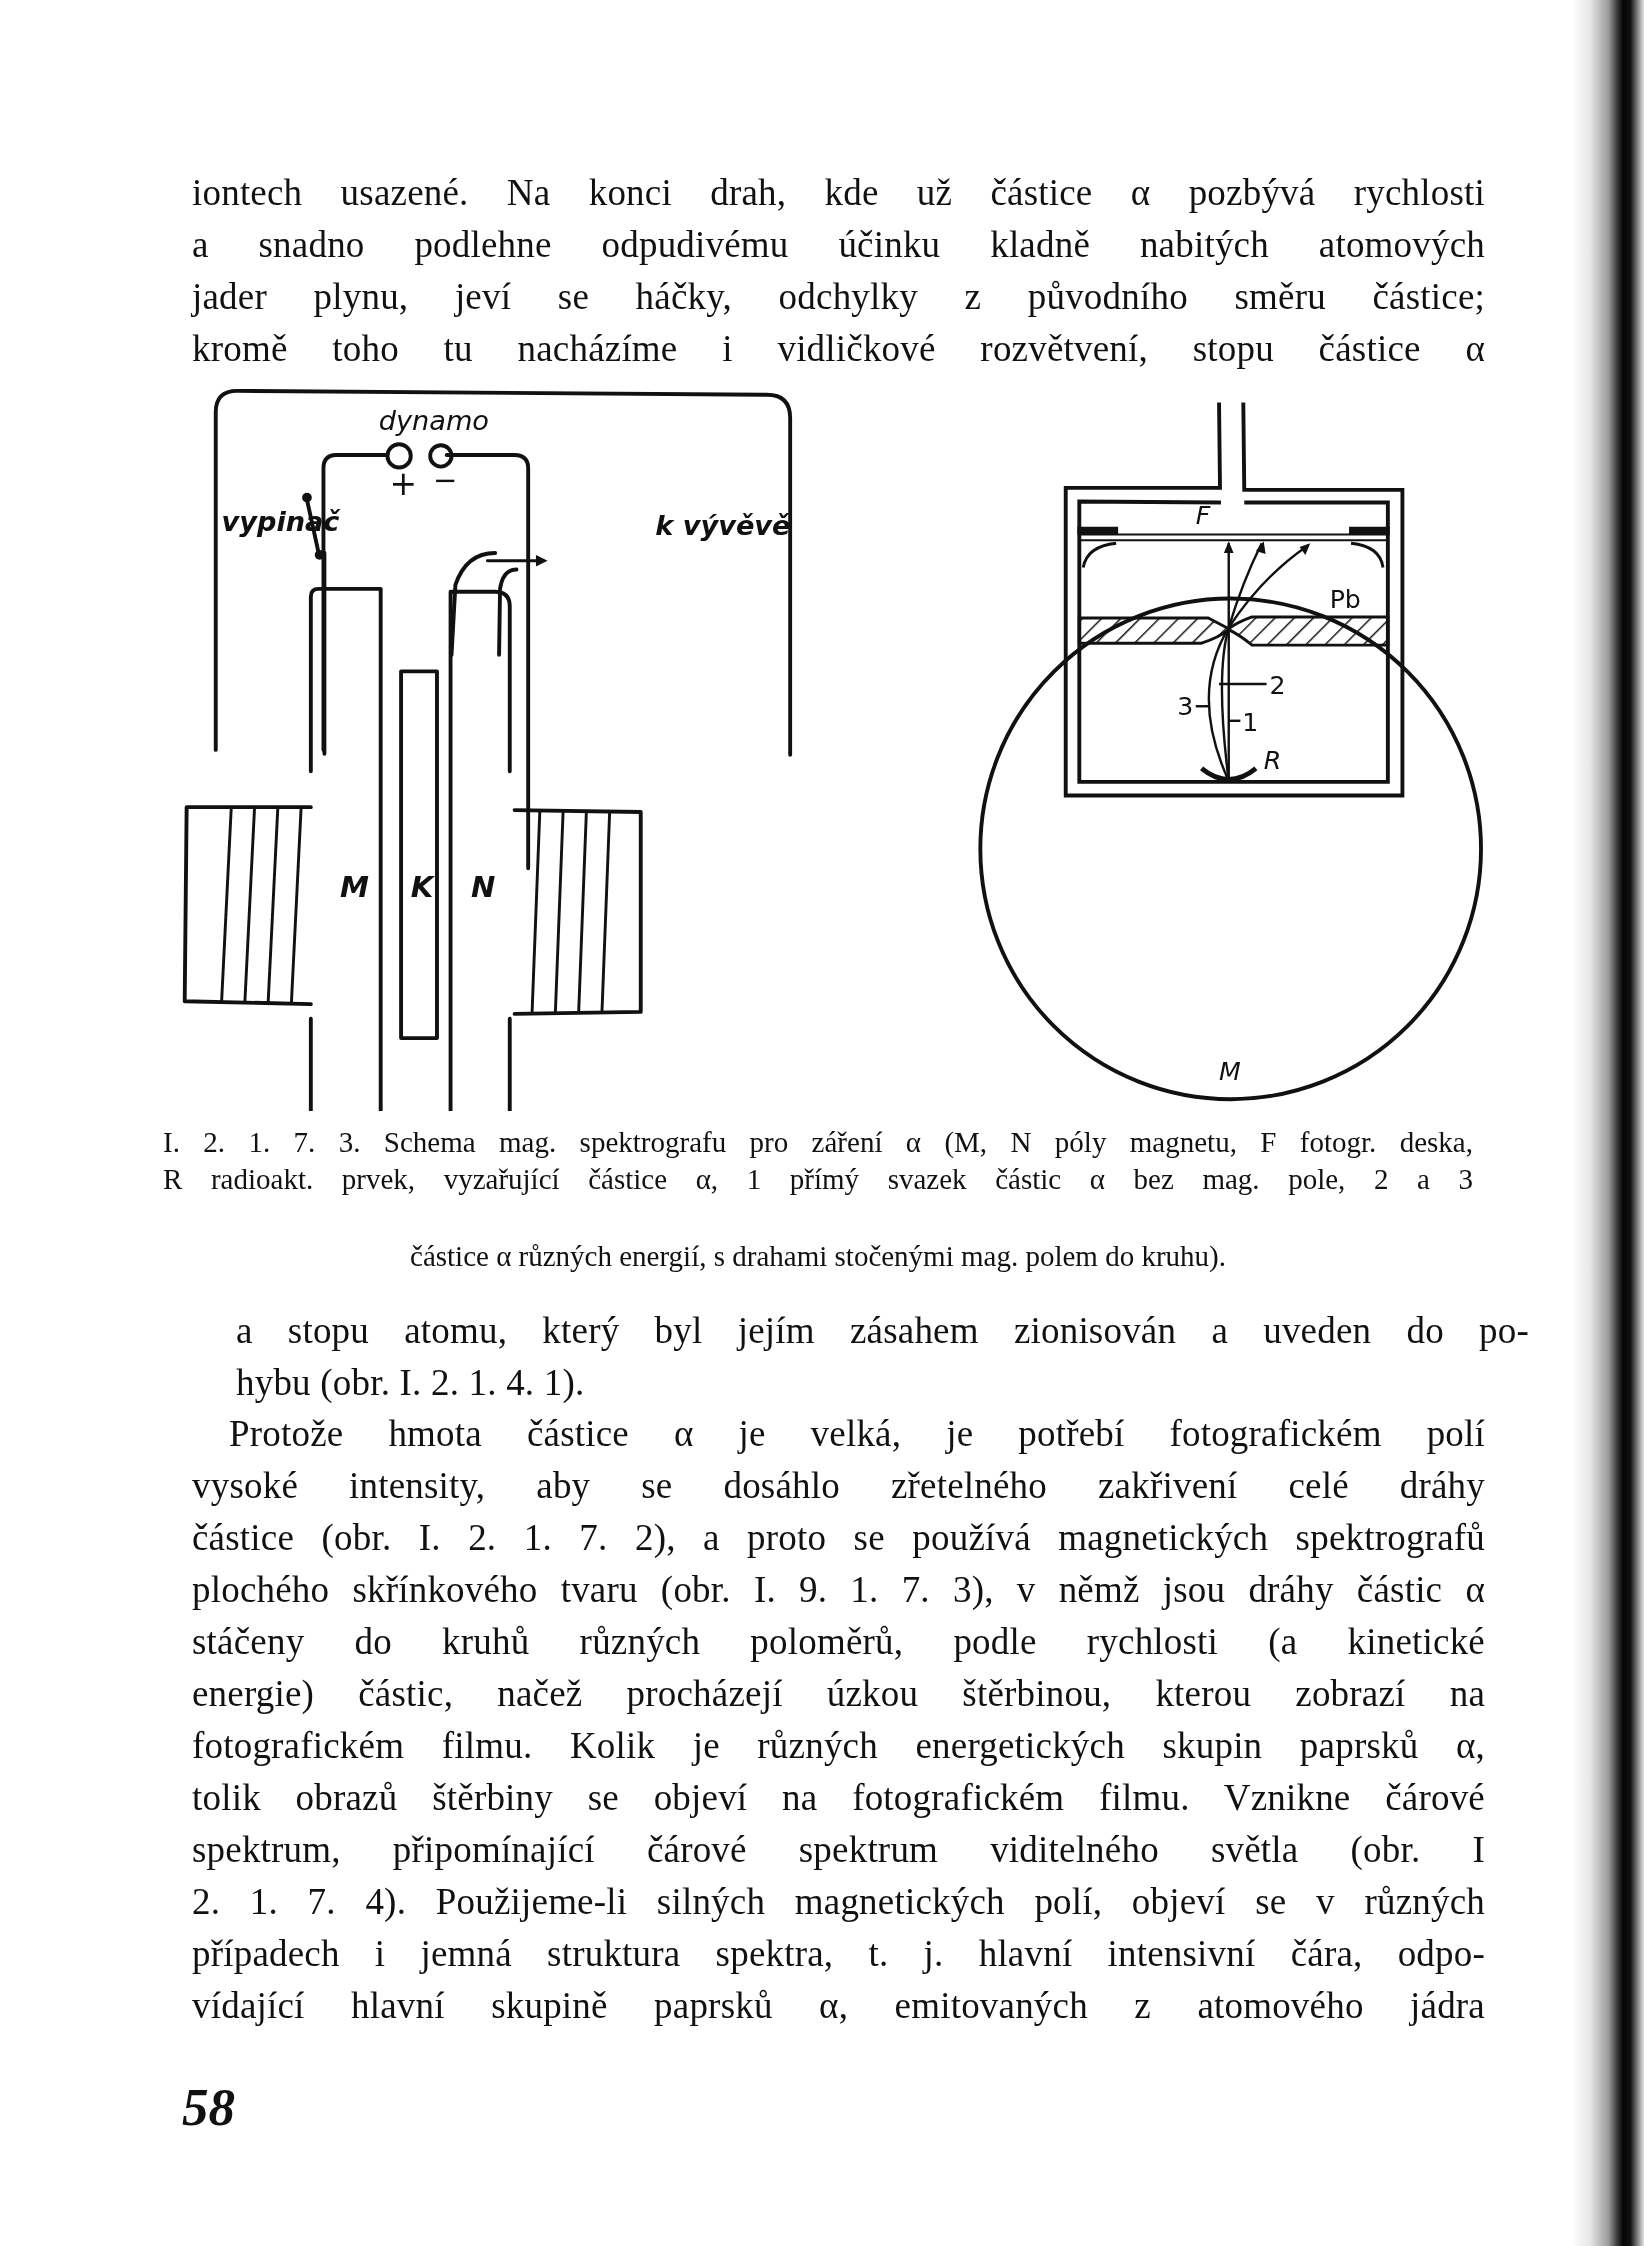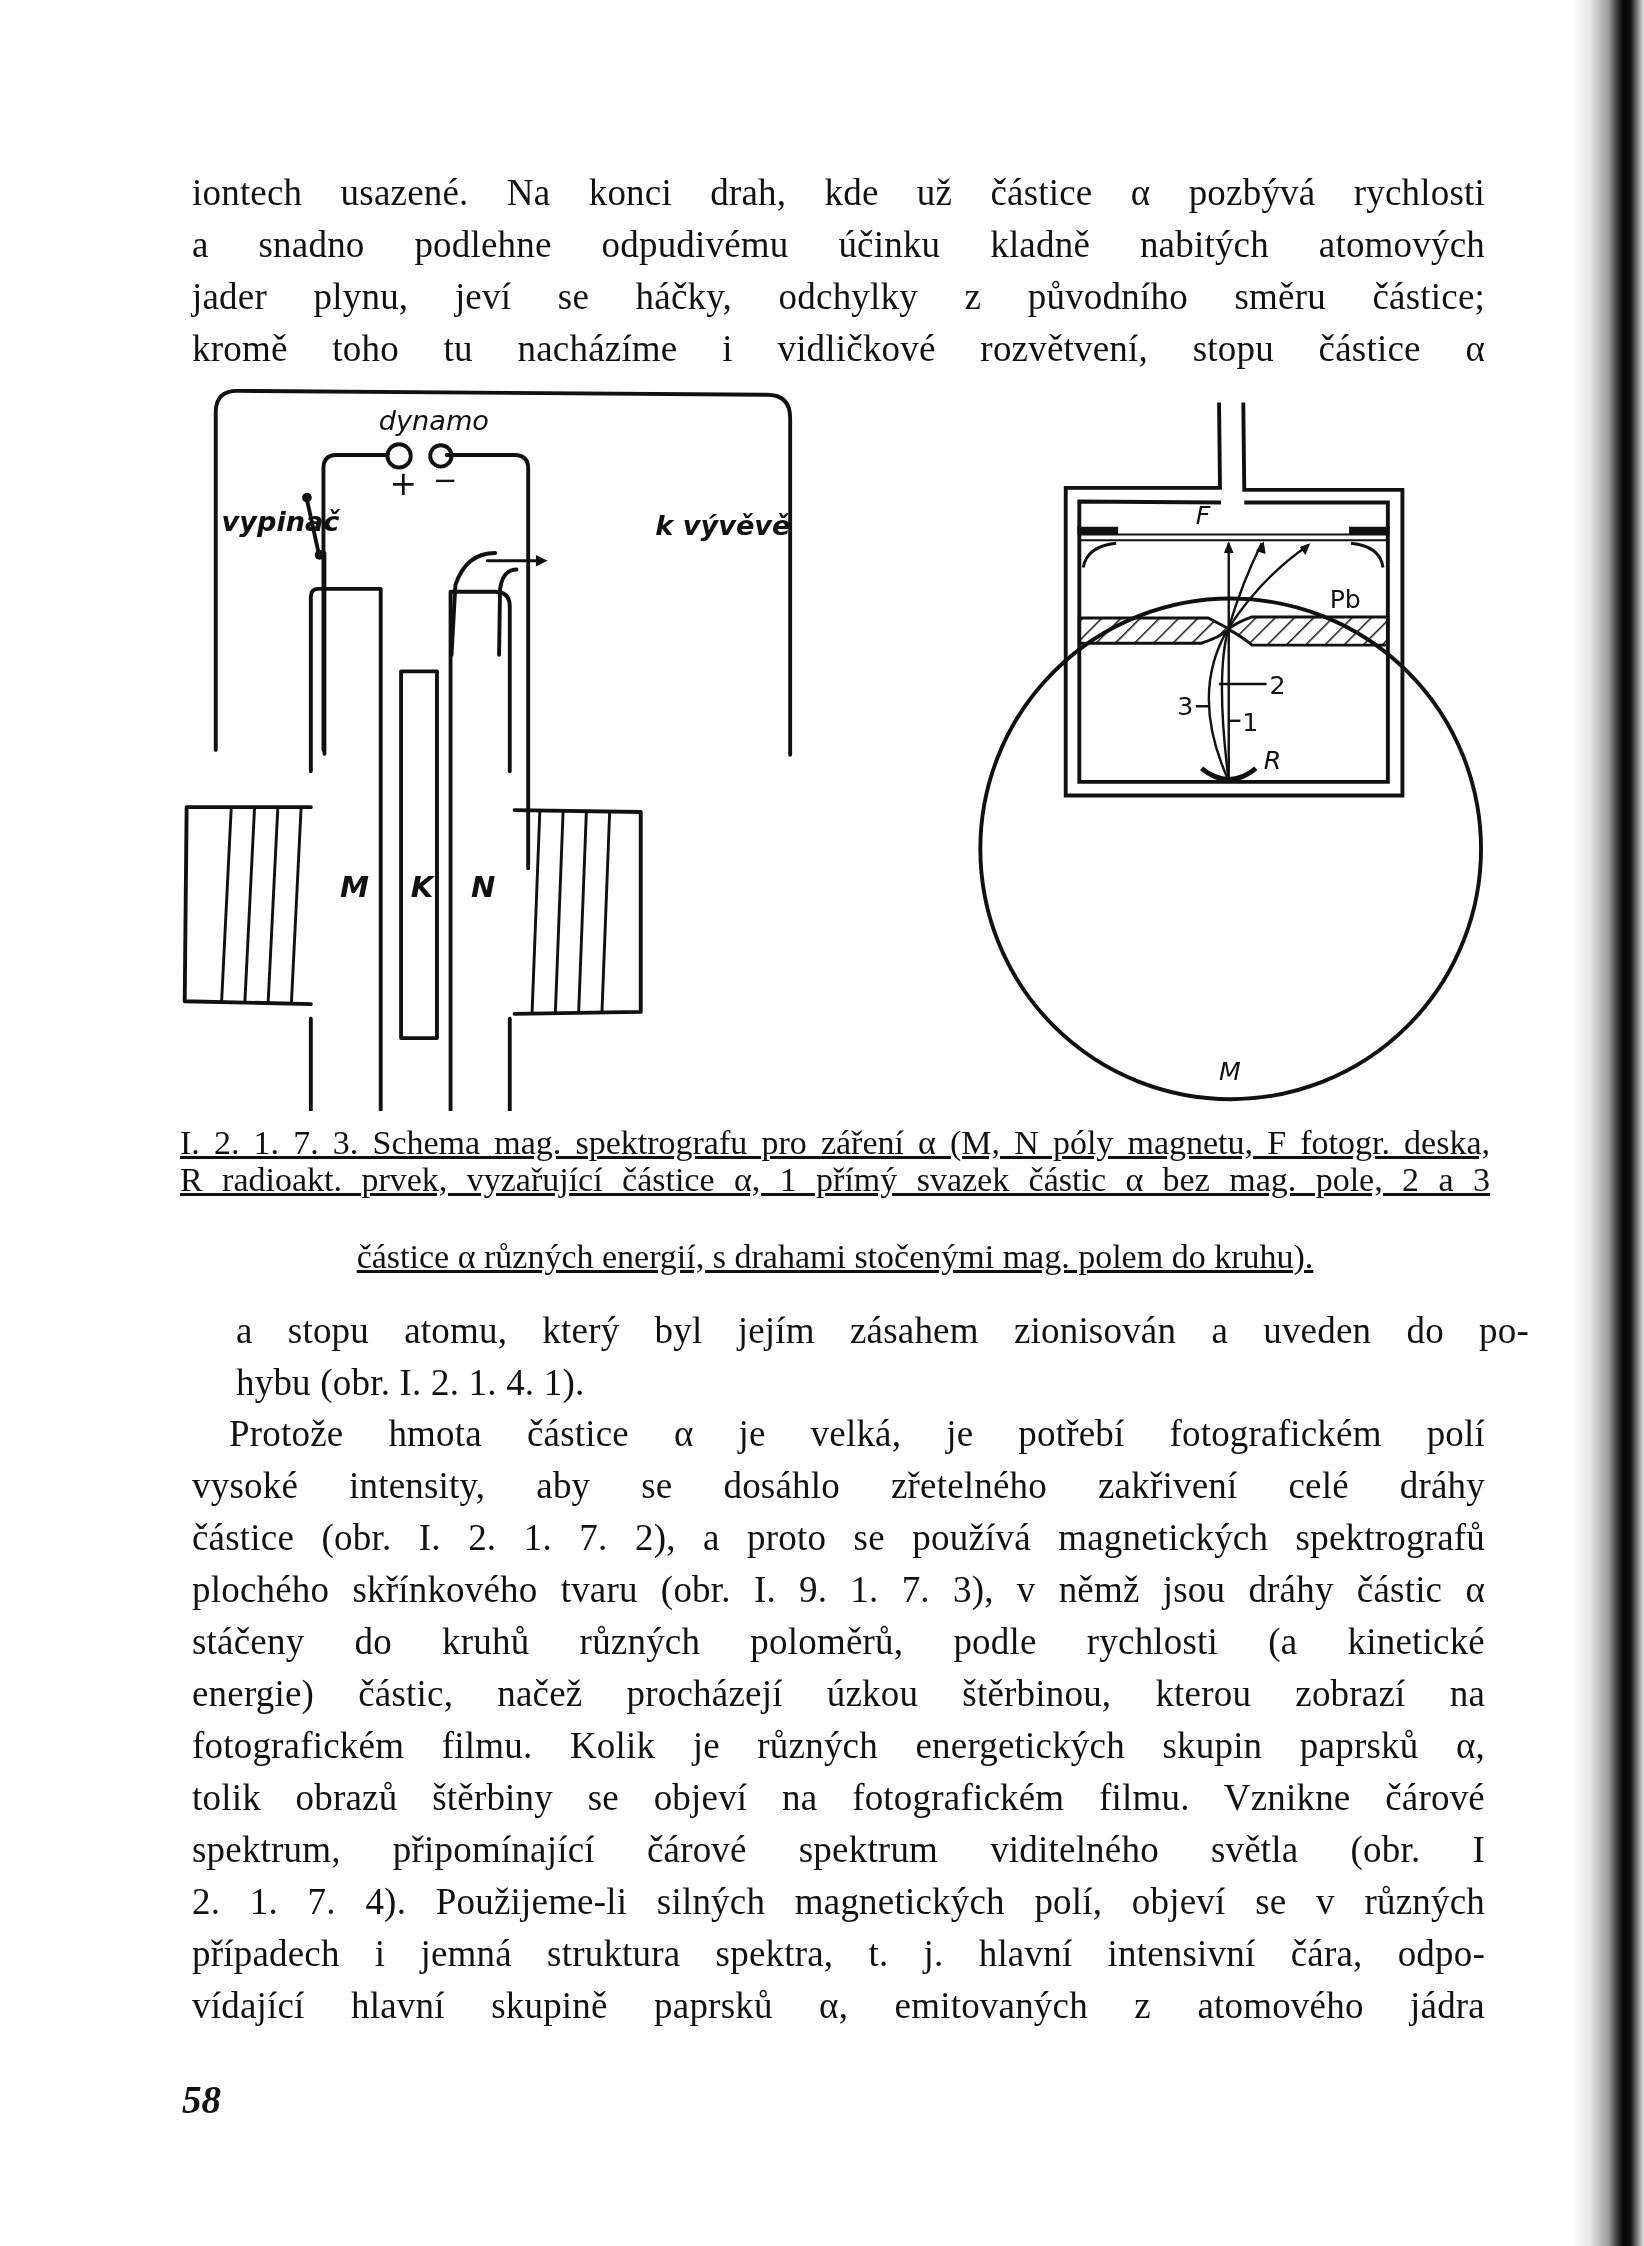--- a/index.html
+++ b/index.html
@@ -5,26 +5,26 @@
   html, body { margin:0; padding:0; }
   body { width:1645px; height:2246px; background:#ffffff; position:relative; overflow:hidden;
          font-family:"DejaVu Serif","Liberation Serif",serif; color:#111; }
   .gutter { position:absolute; top:0; right:0; width:73px; height:2246px;
     background:linear-gradient(to right,#ffffff 0%,#e6e6e6 25%,#9a9a9a 50%,#3a3a3a 62%,#050505 70%,#111 80%,#f4f4f4 100%); }
   .para { position:absolute; left:192px; width:1293px; font-family:"Liberation Serif",serif;
     font-size:37px; line-height:52px; text-align:justify; letter-spacing:0.2px; }
   .para .ln { display:block; text-align:justify; text-align-last:justify; white-space:nowrap; }
   .para .ln.last { text-align-last:left; }
   .indent { padding-left:37px; }
-  .caption { position:absolute; left:180px; width:1310px; font-family:"Liberation Serif",serif;
-    font-size:34px; line-height:37px;text-decoration:underline; }
+  .caption { position:absolute; left:163px; width:1310px; font-family:"Liberation Serif",serif;
+    font-size:29px; line-height:37px; }
   .caption .ln { display:block; text-align-last:justify; white-space:nowrap; }
   .caption .ln.center { text-align:center; text-align-last:center;margin-top:40px; }
   .pagenum { position:absolute; left:182px; top:2077px; font-family:"Liberation Serif",serif;
-    font-style:italic; font-weight:bold; font-size:39px; }
+    font-style:italic; font-weight:bold; font-size:53px; }
   svg text { font-family:"DejaVu Sans","Liberation Sans",sans-serif; font-style:italic; fill:#111; }
 </style>
 </head>
 <body>
 
 <div class="gutter"></div>
 
 <div class="para" style="top:167px;">
   <span class="ln">iontech usazené. Na konci drah, kde už částice α pozbývá rychlosti</span>
   <span class="ln">a snadno podlehne odpudivému účinku kladně nabitých atomových</span>

